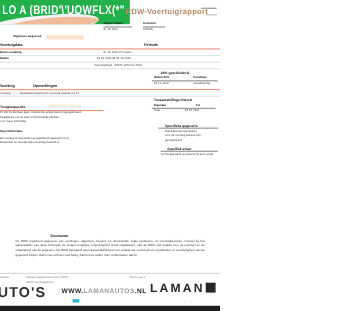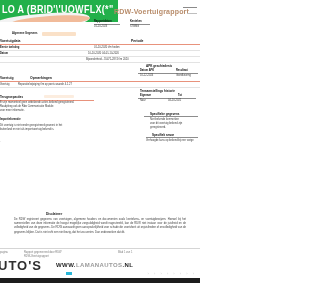--- a/index.html
+++ b/index.html
@@ -186,17 +186,20 @@
   <div class="foot-sm" style="left:24px;top:251px;">Rapport gegenereerd door RDW</div>
   <div class="foot-sm" style="left:24px;top:255px;">RDW-Voertuigrapport</div>
   <div class="foot-sm" style="left:118px;top:251px;">Blad 1 van 1</div>
 
   <div class="autos">UTO'S</div>
 
   <div class="url">
     <span>WWW.</span><span class="dim">LAMANAUTOS</span><span>.NL</span>
   </div>
 
+  <div class="logo">
+    <span>LAMAN</span><span class="logo-mark"></span>
+  </div>
 
   <div class="cyan"></div>
   <div class="chev-row">› › › › › › › ›</div>
   <div class="bottom-bar"></div>
 </div>
 
 </body></html>

